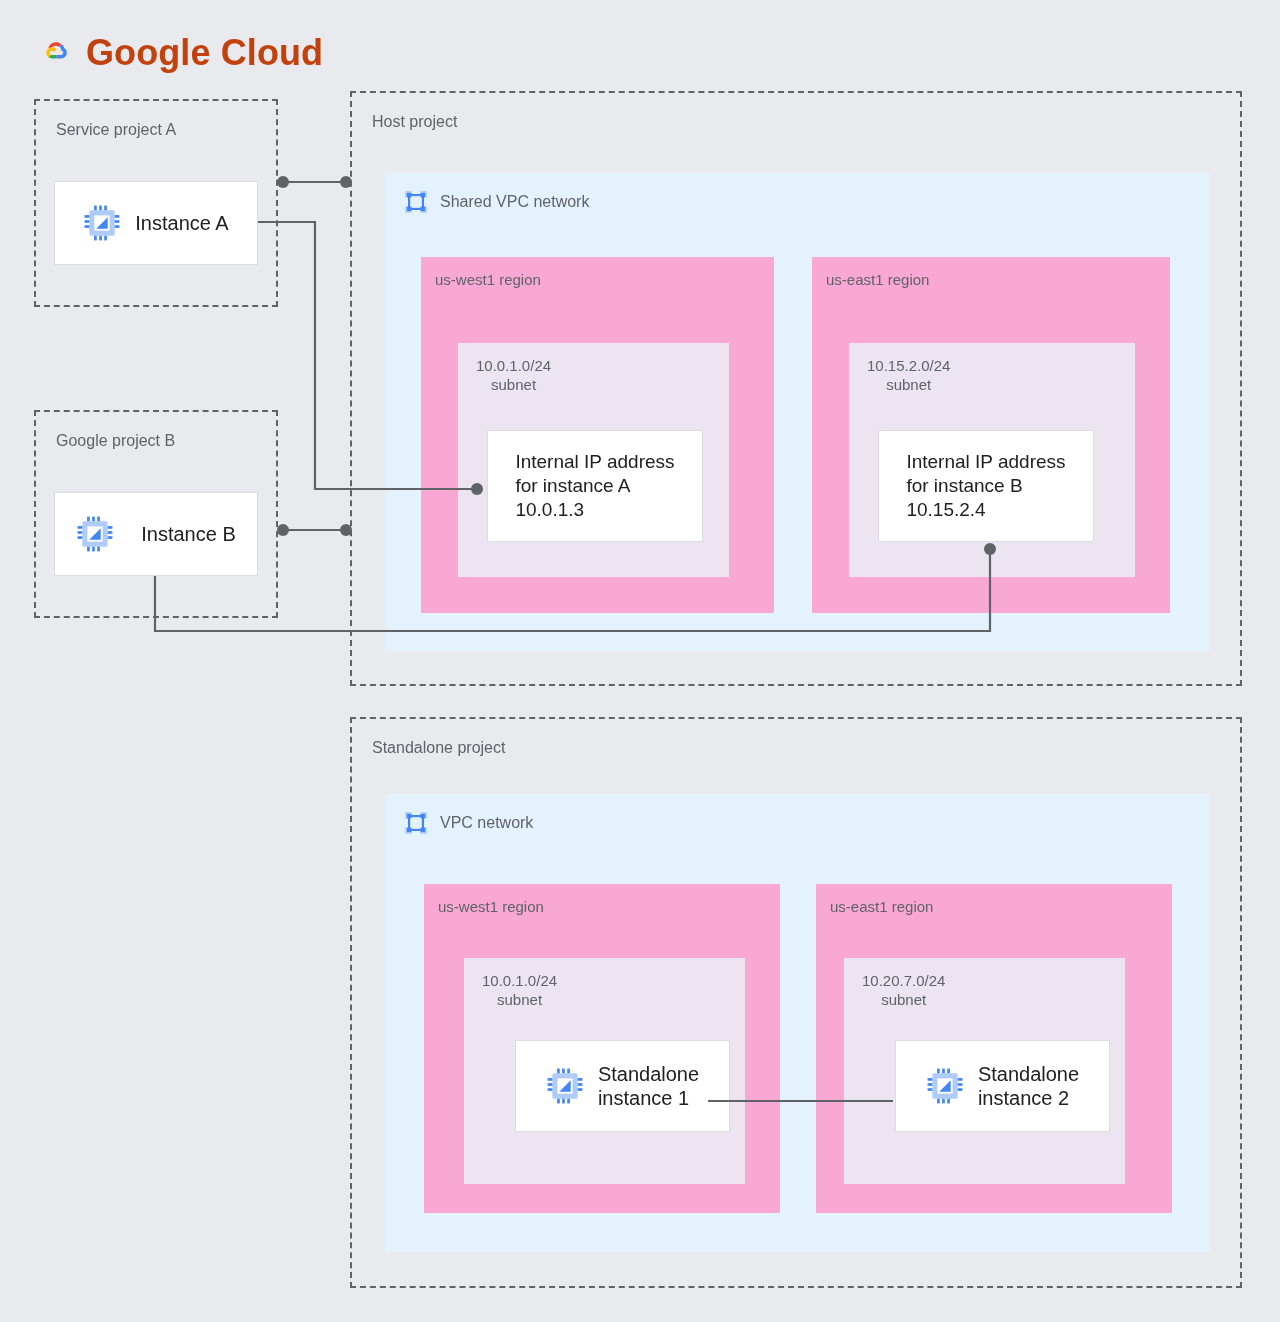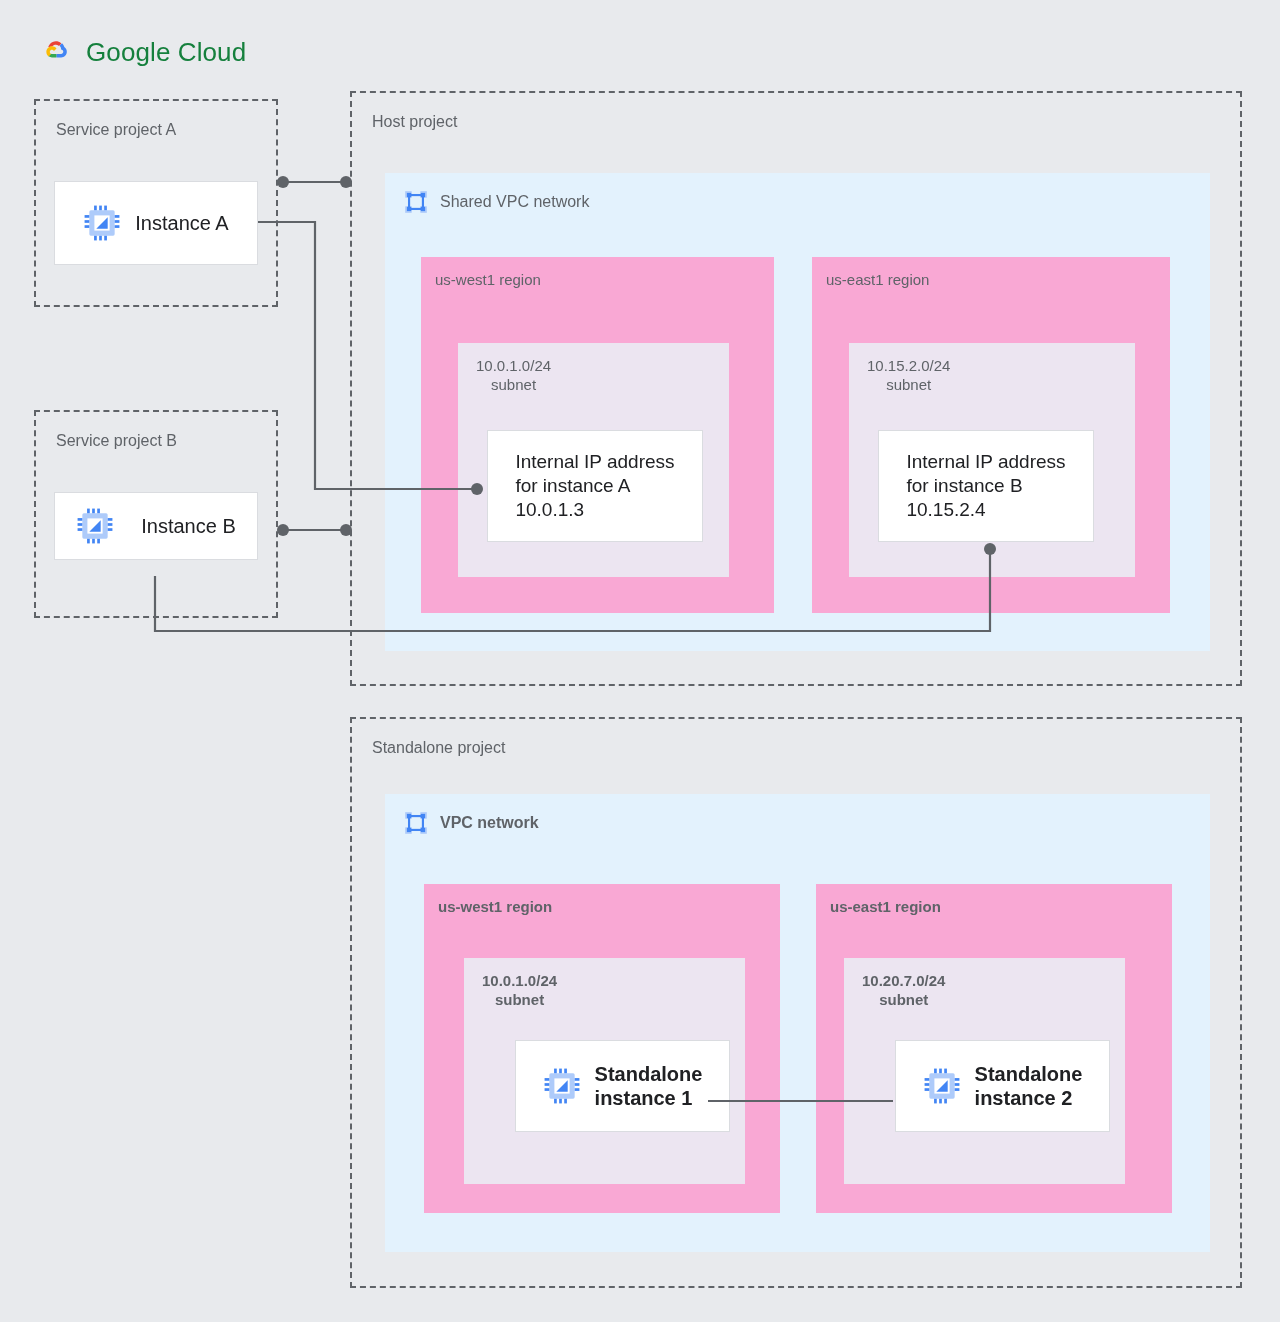--- a/index.html
+++ b/index.html
@@ -23,24 +23,25 @@
     display: flex;
     align-items: center;
     gap: 12px;
   }
   #brand .logo-mark {
     width: 40px;
     height: 40px;
     display: block;
   }
   #brand .wordmark {
-    font-size: 26px;
-    color: #15803d;
+    font-size: 36px;
+    color: #c2410c;
     letter-spacing: 0.1px;
     white-space: nowrap;
+    font-weight: bold;
   }
 
   
   .project {
     position: absolute;
     border: 2px dashed #5f6368;
     box-sizing: border-box;
     background: transparent;
   }
   .project > .proj-label {
@@ -194,23 +195,23 @@
       <rect x="19.8" y="13.4" width="3.2" height="1.7"></rect>
     </g>
     <rect x="4" y="4" width="16" height="16" rx="1" fill="#aecbfa"></rect>
     <rect x="7.2" y="7.2" width="9.6" height="9.6" fill="#ffffff"></rect>
     <path d="M8.4 15.6h7.2V8.4z" fill="#4285f4"></path>
   </svg>
   <span class="inst-label">Instance A</span>
 </div>
 
 <div class="project" style="left:34px; top:410px; width:244px; height:208px;">
-  <span class="proj-label">Service project B</span>
-</div>
-<div class="card withicon" style="left:54px; top:492px; width:204px; height:68px;gap:27px;">
+  <span class="proj-label">Google project B</span>
+</div>
+<div class="card withicon" style="left:54px; top:492px; width:204px; height:84px;gap:27px;">
   <svg class="cpu-icon" viewBox="0 0 24 24">
     <g fill="#4285f4">
       <rect x="7" y="1" width="1.7" height="3.2"></rect>
         <rect x="10.2" y="1" width="1.7" height="3.2"></rect>
       <rect x="13.4" y="1" width="1.7" height="3.2"></rect>
       <rect x="7" y="19.8" width="1.7" height="3.2"></rect>
         <rect x="10.2" y="19.8" width="1.7" height="3.2"></rect>
       <rect x="13.4" y="19.8" width="1.7" height="3.2"></rect>
       <rect x="1" y="7" width="3.2" height="1.7"></rect>
         <rect x="1" y="10.2" width="3.2" height="1.7"></rect>
@@ -273,21 +274,21 @@
 10.15.2.4</span>
       </div>
     </div>
   </div>
 </div>
 
 <div class="project" style="left:350px; top:717px; width:892px; height:571px;">
   <span class="proj-label">Standalone project</span>
 </div>
 
-<div class="vpc" style="left:385px; top:794px; width:825px; height:458px;font-weight:bold;">
+<div class="vpc" style="left:385px; top:794px; width:825px; height:458px;">
   <div class="vpc-head">
     <svg class="vpc-icon" viewBox="0 0 24 24">
       <rect x="2" y="2" width="6" height="6" fill="#aecbfa"></rect>
       <rect x="16" y="2" width="6" height="6" fill="#aecbfa"></rect>
       <rect x="2" y="16" width="6" height="6" fill="#aecbfa"></rect>
       <rect x="16" y="16" width="6" height="6" fill="#aecbfa"></rect>
       <rect x="3.6" y="3.6" width="4" height="4" fill="#4285f4"></rect>
       <rect x="16.4" y="3.6" width="4" height="4" fill="#4285f4"></rect>
       <rect x="3.6" y="16.4" width="4" height="4" fill="#4285f4"></rect>
       <rect x="16.4" y="16.4" width="4" height="4" fill="#4285f4"></rect>

